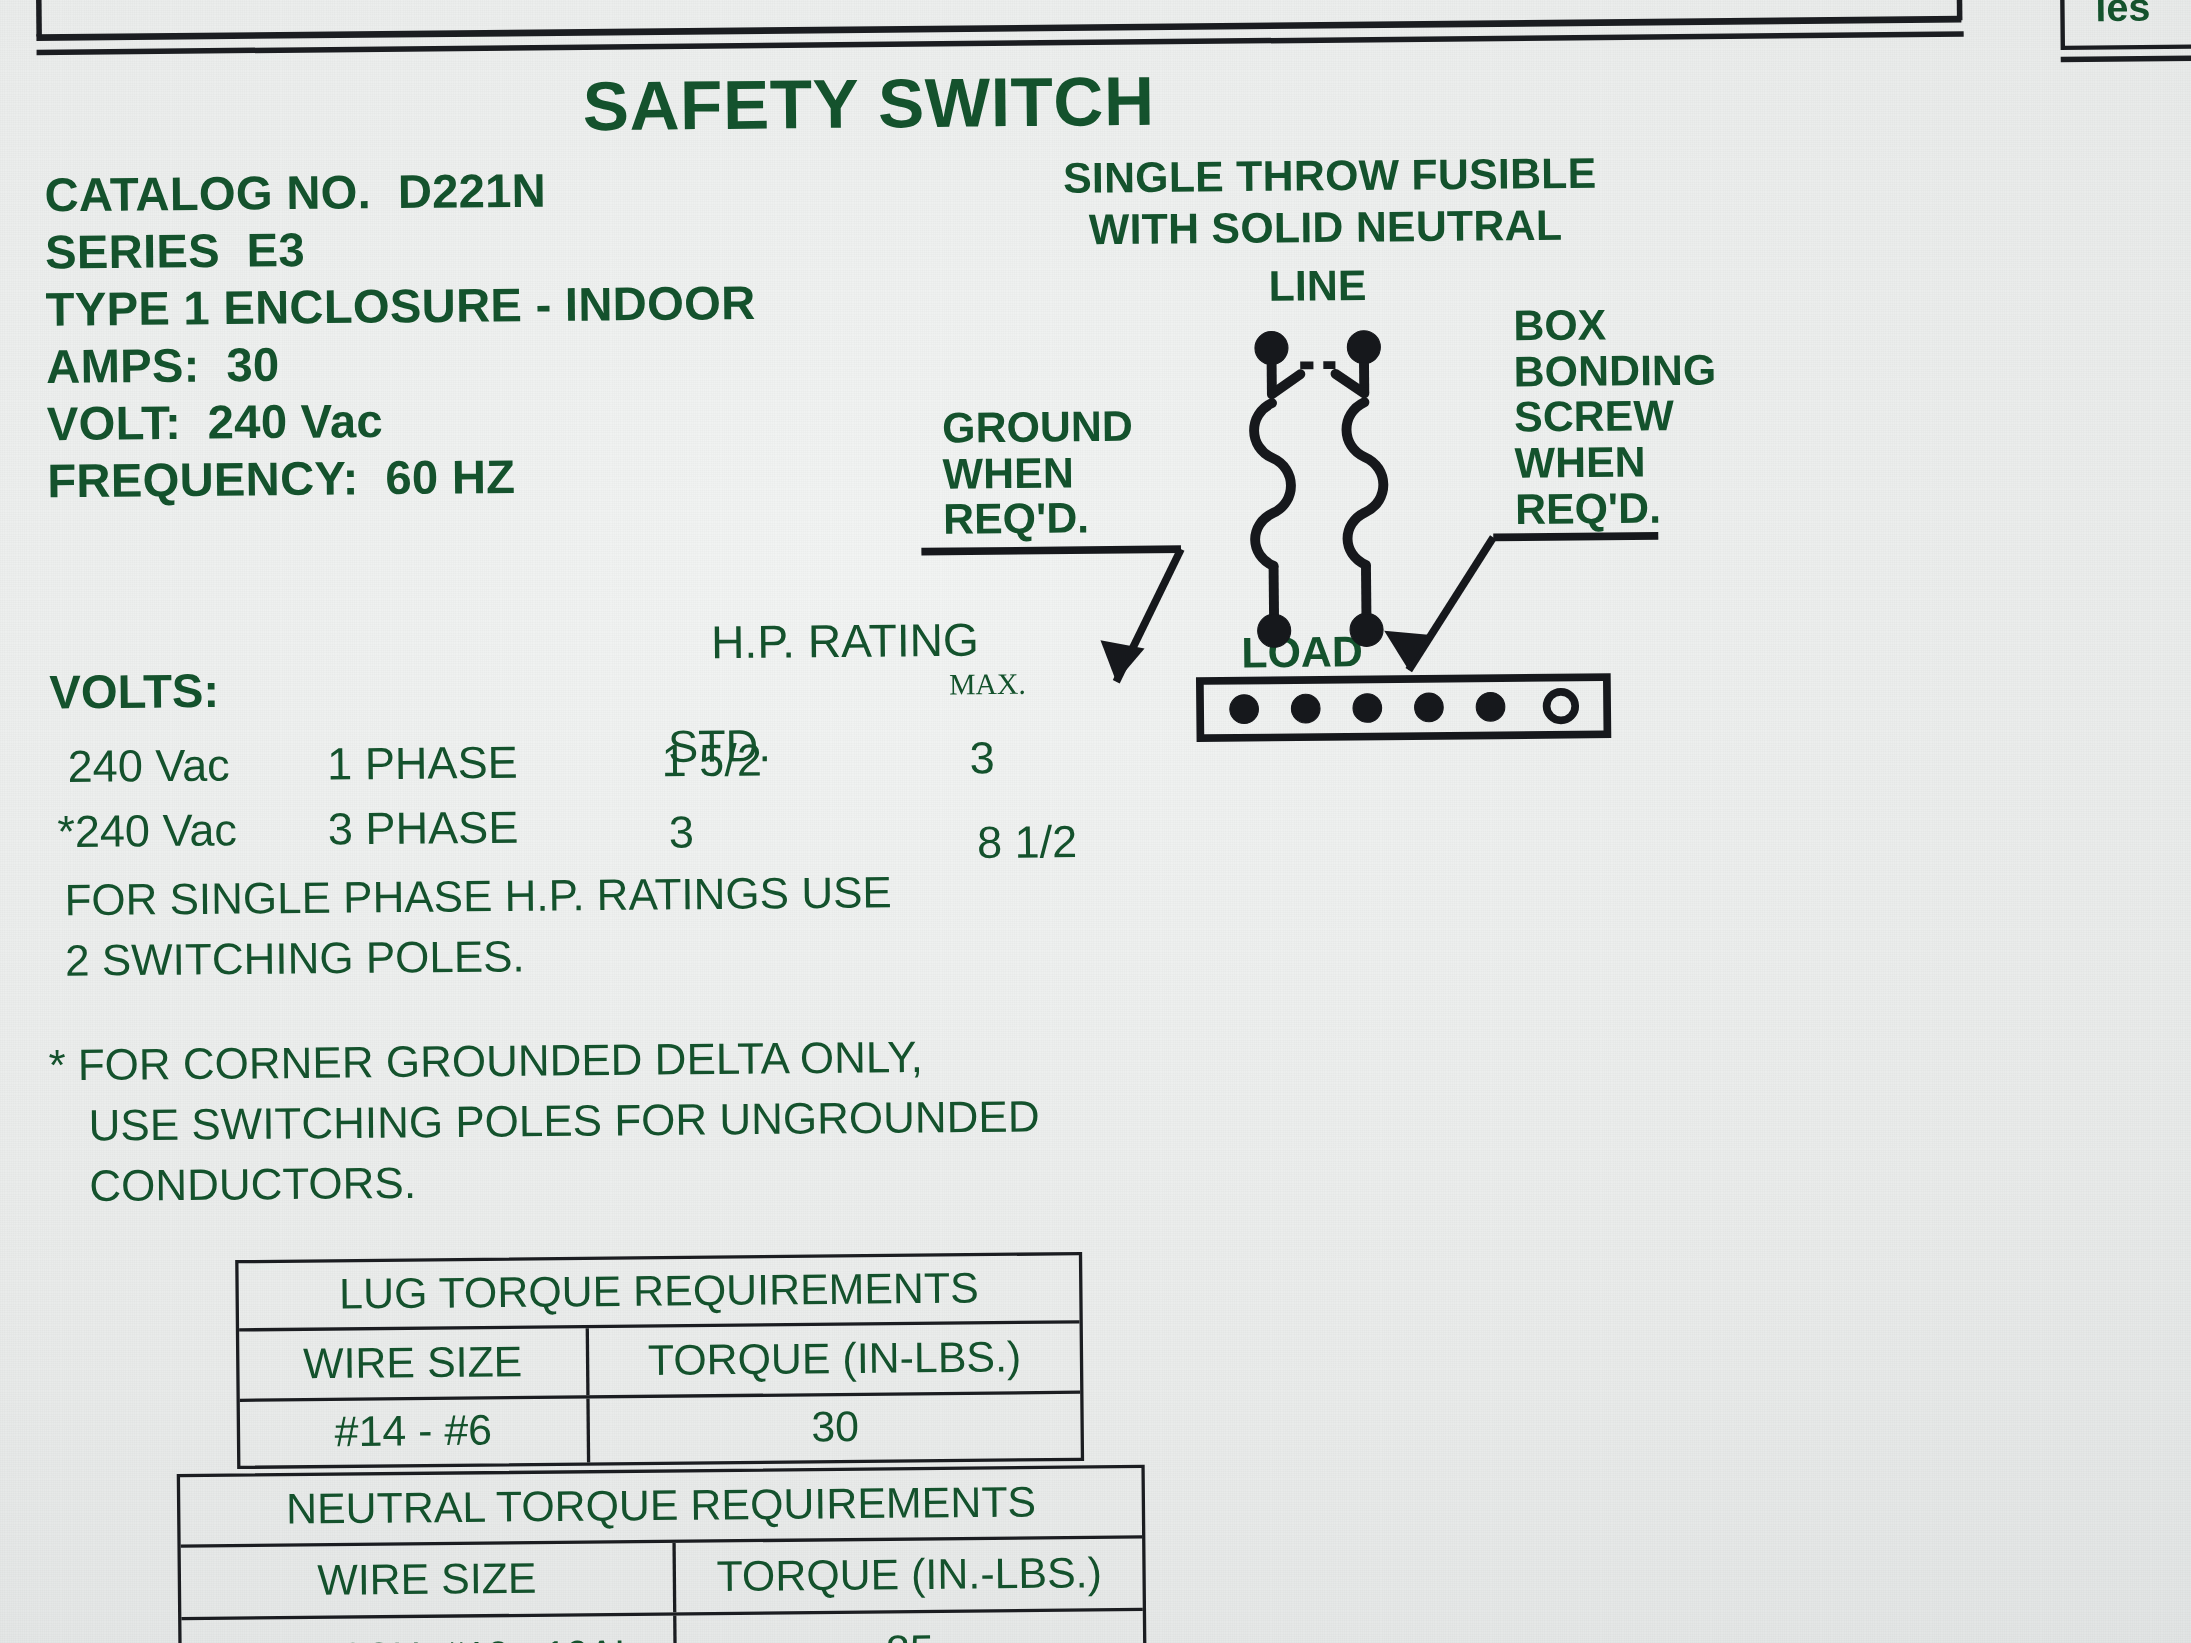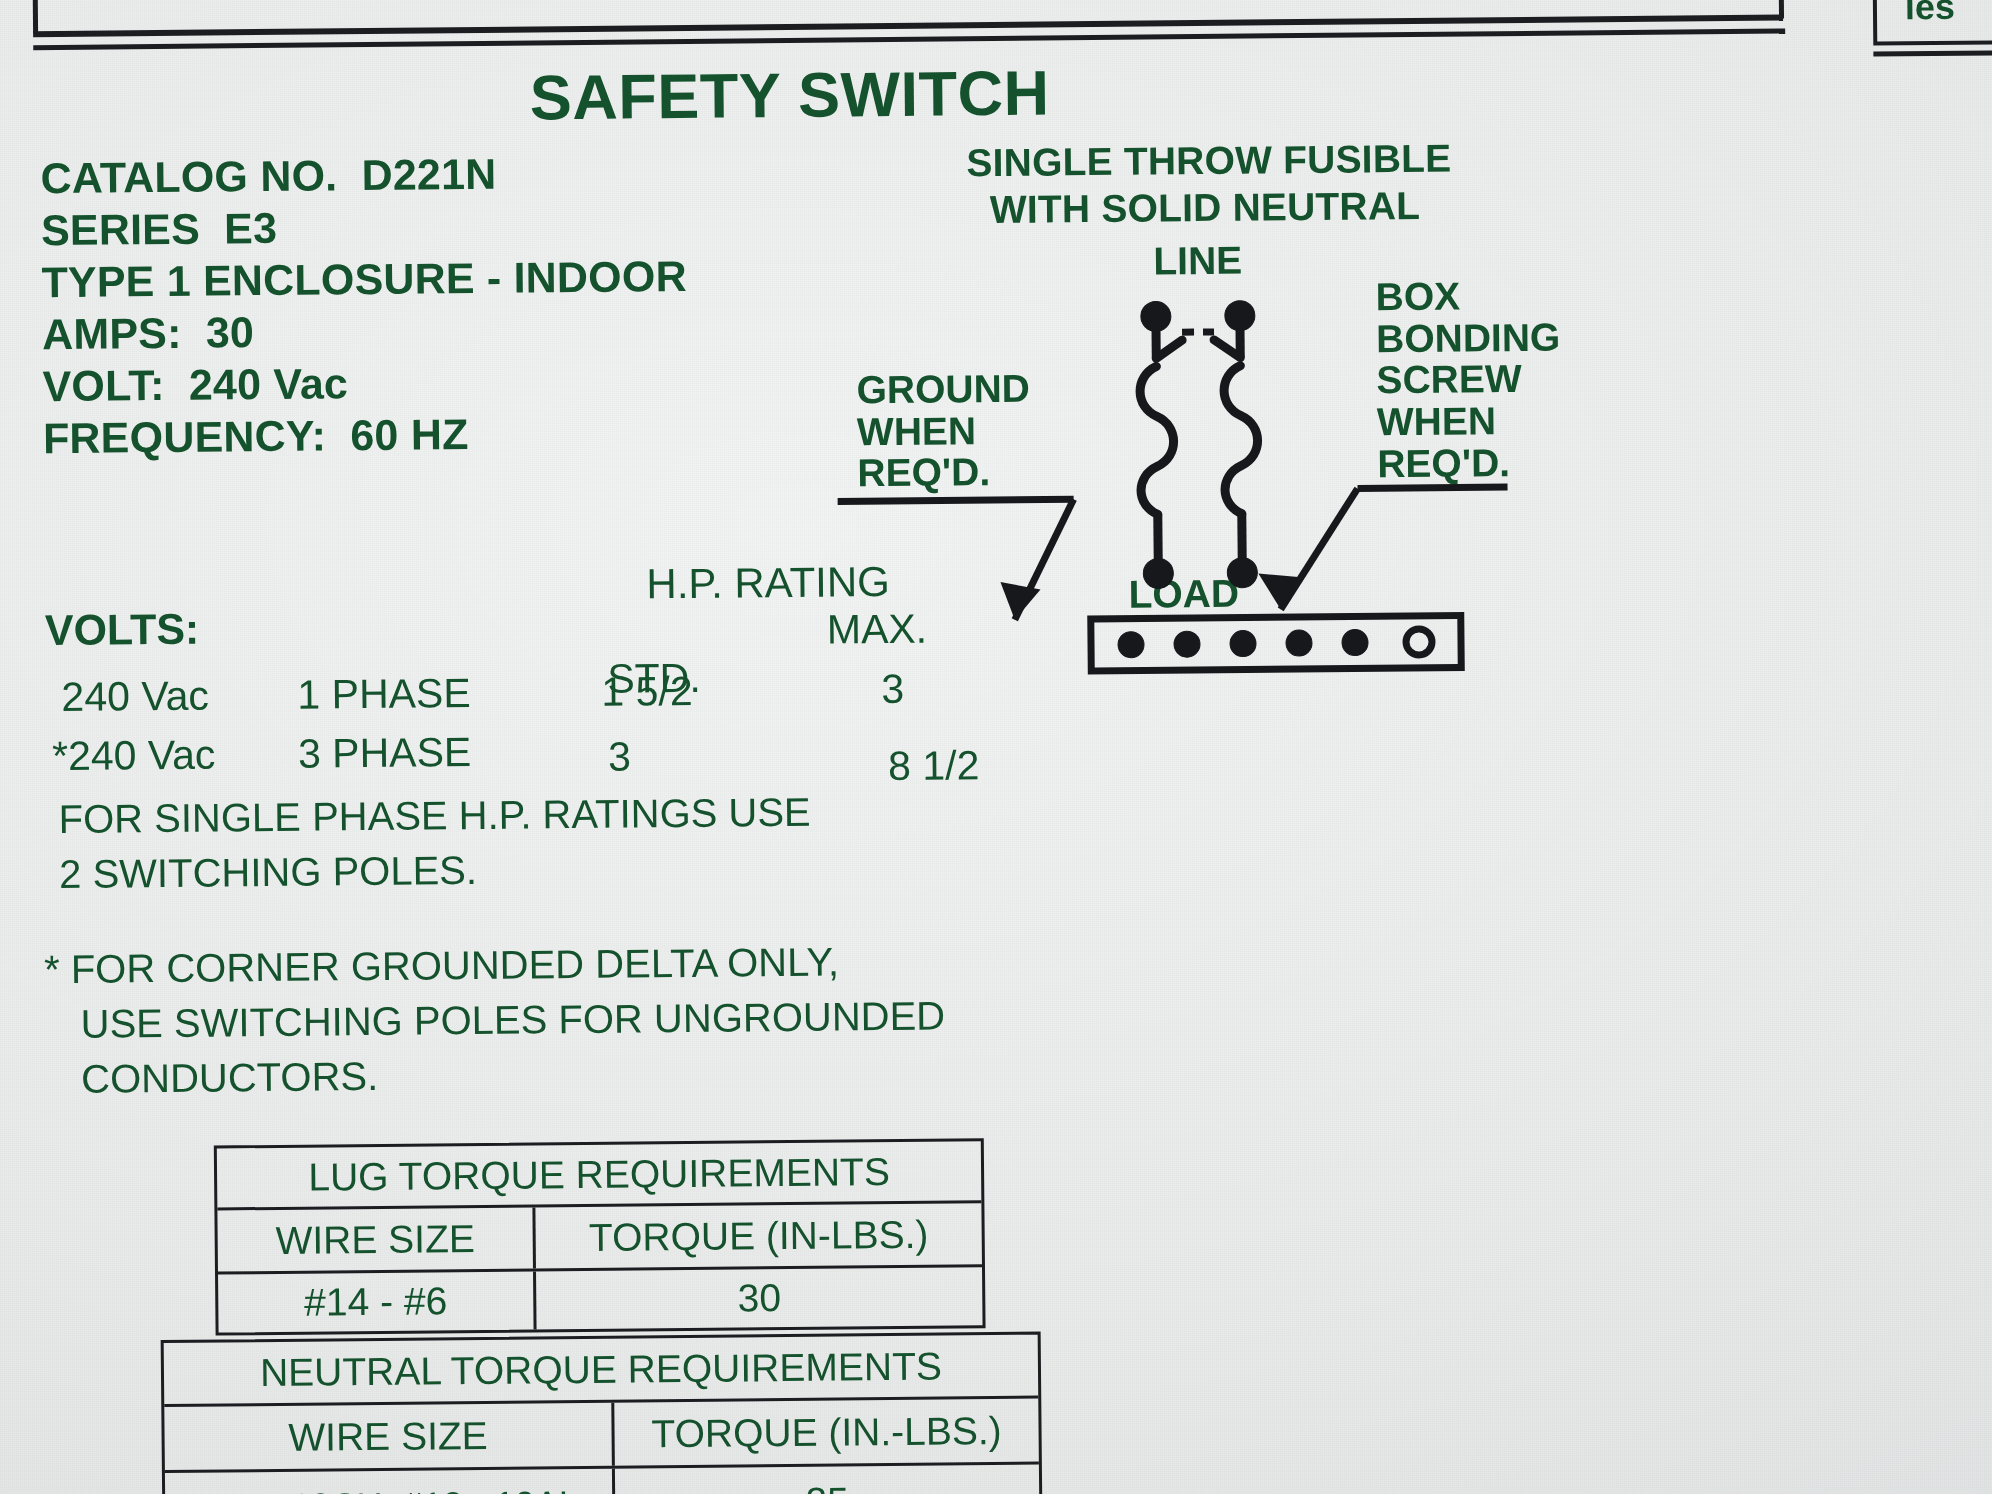--- a/index.html
+++ b/index.html
@@ -184,21 +184,21 @@
           <polygon points="462,492 440,456 480,460" stroke="none"></polygon>
         </g>
       </svg>
     </div>
 
     <div class="txt" style="left:648px; top:560px; font-size:42px;">H.P. RATING</div>
 
     <div class="txt volts-head" style="top:600px;">VOLTS:</div>
 
     <div class="txt" style="left:608px; top:608px; font-size:41px;margin-top:47px;">STD.</div>
-    <div class="txt" style="left:828px; top:608px; font-size:41px;">MAX.</div>
+    <div class="txt" style="left:864px; top:608px; font-size:27px;font-family:Liberation Serif, serif;">MAX.</div>
 
     <div class="txt row-txt" style="left:62px; top:668px;">240 Vac</div>
     <div class="txt row-txt" style="left:298px; top:668px;">1 PHASE</div>
     <div class="txt row-txt" style="left:602px; top:668px;">1 5/2</div>
     <div class="txt row-txt" style="left:882px; top:668px;">3</div>
 
     <div class="txt row-txt" style="left:52px; top:727px;">*240 Vac</div>
     <div class="txt row-txt" style="left:298px; top:727px;">3 PHASE</div>
     <div class="txt row-txt" style="left:608px; top:733px;">3</div>
     <div class="txt row-txt" style="left:888px; top:745px;">8 1/2</div>

